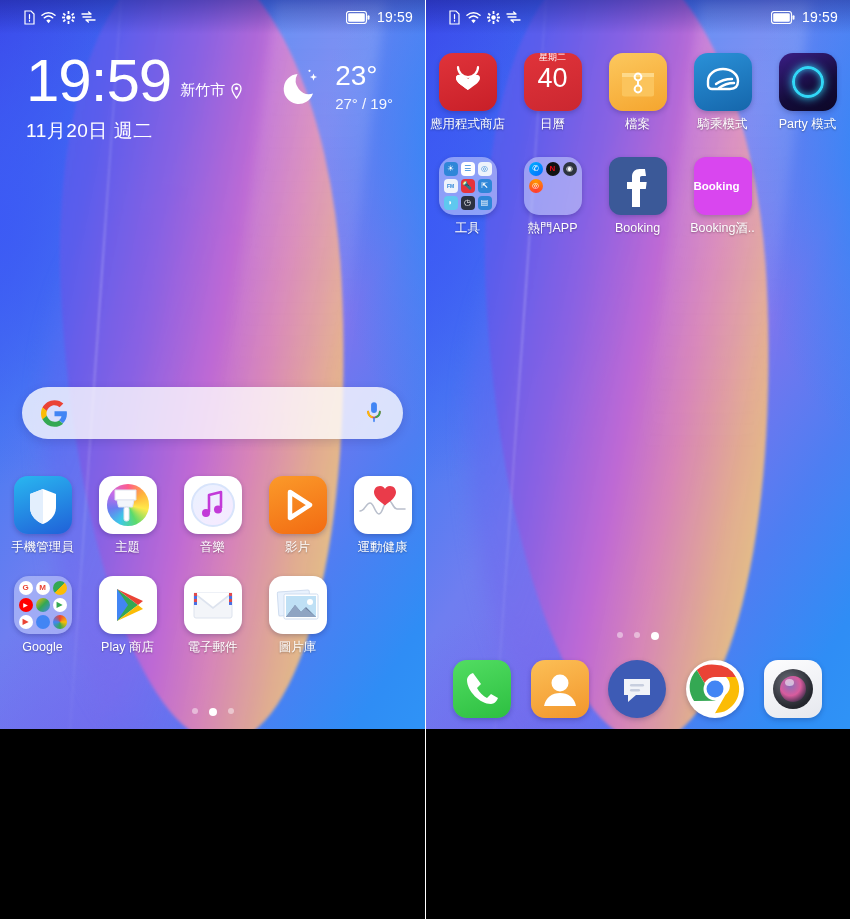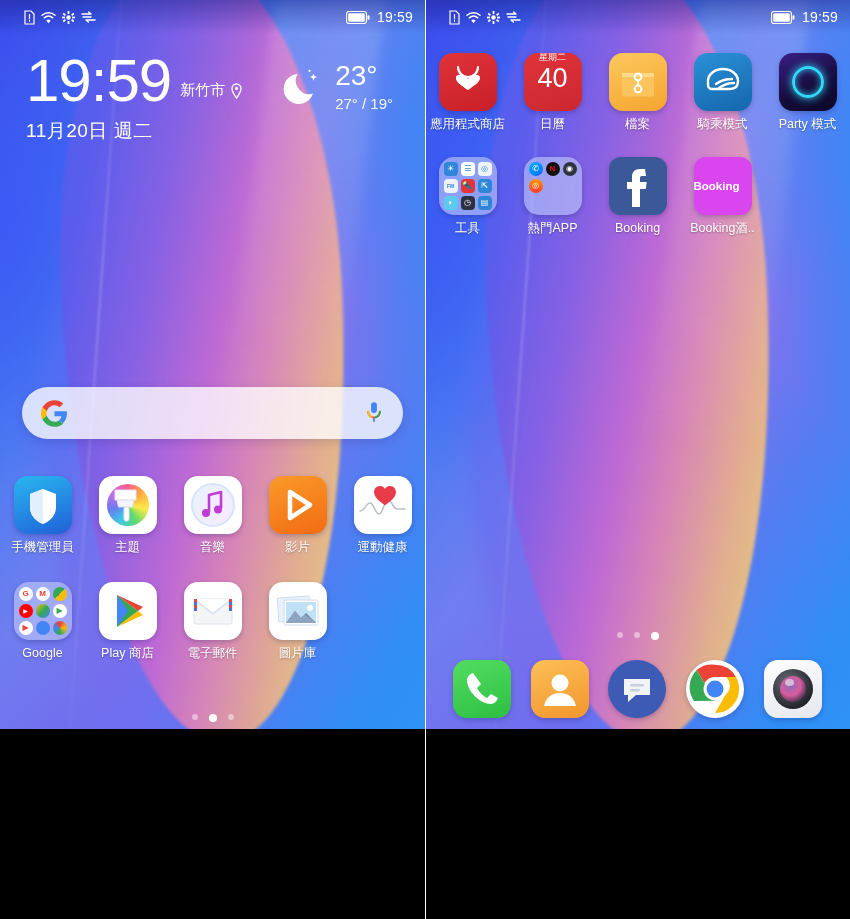--- a/index.html
+++ b/index.html
@@ -224,21 +224,21 @@
             <rect x="8.5" y="1" width="7" height="13" rx="3.5" fill="#4285F4"></rect>
             <path d="M5 12.5a7 7 0 0 0 14 0" fill="none" stroke="#EA4335" stroke-width="2.2" stroke-linecap="round"></path>
             <path d="M5 12.5a7 7 0 0 0 4.5 6.5" fill="none" stroke="#FBBC05" stroke-width="2.2" stroke-linecap="round"></path>
             <path d="M14.5 19a7 7 0 0 0 4.5-6.5" fill="none" stroke="#34A853" stroke-width="2.2" stroke-linecap="round"></path>
             <rect x="11" y="19" width="2" height="6" rx="1" fill="#4285F4"></rect>
           </svg>
         </span>
       </div>
     </div>
 
-    <div class="grid" style="margin-top:37px; row-gap:27px;">
+    <div class="grid" style="margin-top:37px; row-gap:21px;">
 
       <div class="cell">
         <div class="icon" style="background:linear-gradient(160deg,#29b7f0,#2060d8);">
           <svg width="58" height="58" viewBox="0 0 58 58">
               <path d="M29 13l13 5v13c0 9-6.5 14.5-13 17-6.5-2.5-13-8-13-17V18z" fill="#fff"></path>
               <path d="M29 13v35c-6.5-2.5-13-8-13-17V18z" fill="#e3effd"></path>
             </svg>
         </div>
         <div class="label">手機管理員</div>
       </div>

